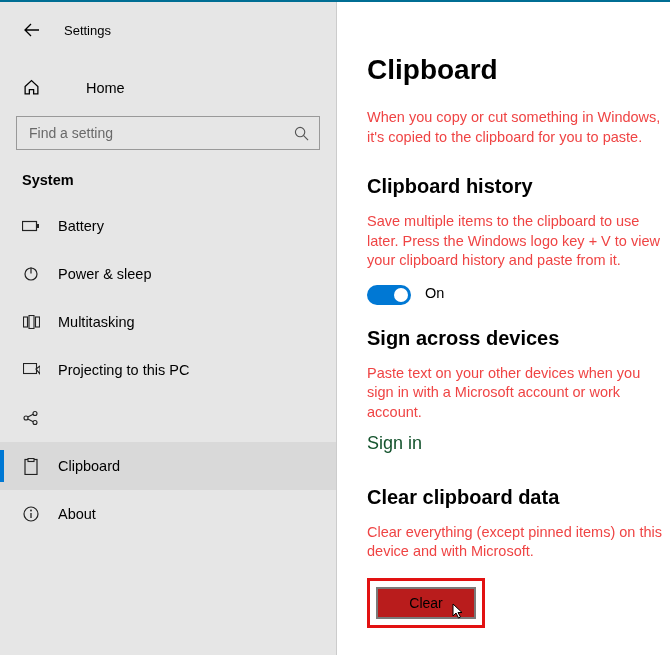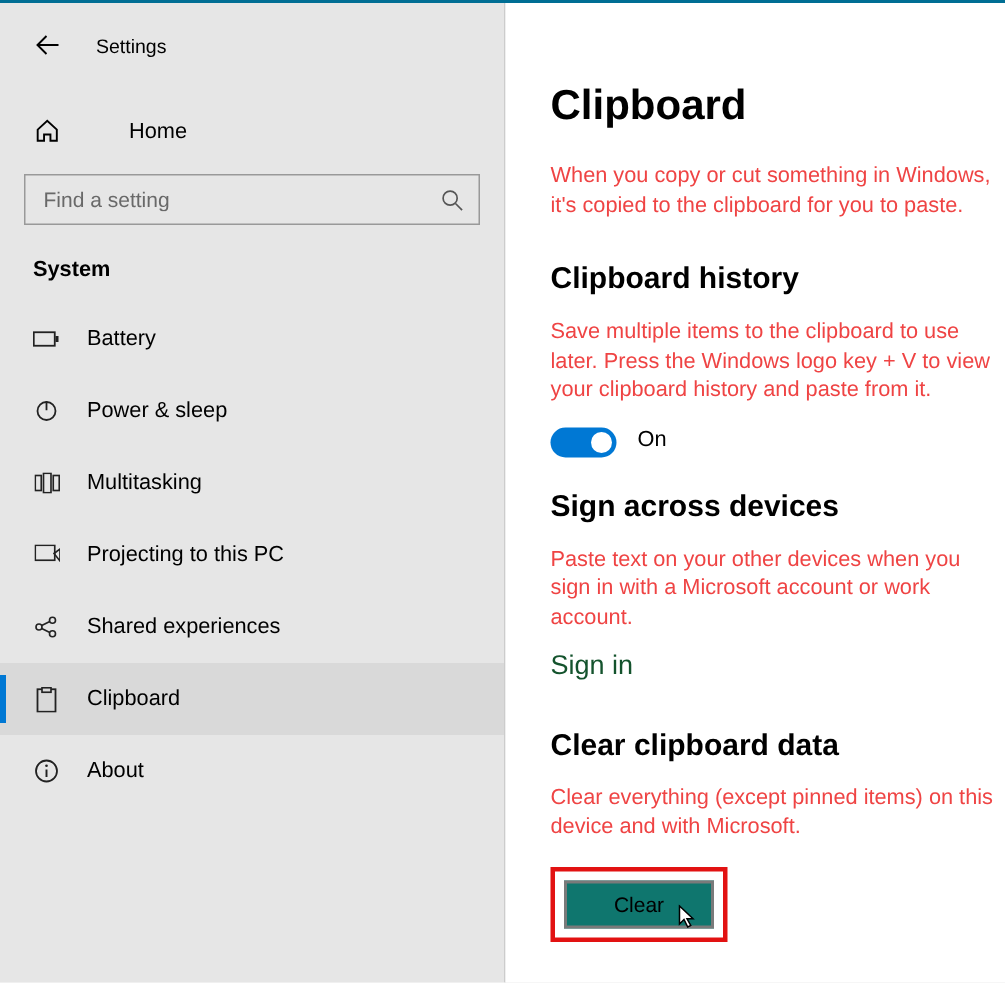--- a/index.html
+++ b/index.html
@@ -148,21 +148,21 @@
   }
   .clear-highlight {
     display: inline-block;
     border: 3px solid #e21212;
     padding: 6px;
     margin-top: 10px;
   }
   button.clear-btn {
     width: 100px;
     height: 32px;
-    background: #0f766e;
+    background: #b91c1c;
     border: 2px solid #7a7a7a;
     font-family: inherit;
     font-size: 14px;
     cursor: pointer;
     position: relative;
   }
   .cursor {
     position: absolute;
     left: 74px; top: 14px;
     width: 14px; height: 18px;
@@ -252,21 +252,20 @@
   <div class="nav-item">
     <span class="row-icon">
       <svg width="16" height="16" viewBox="0 0 16 16">
           <circle cx="3" cy="8" r="2" fill="none" stroke="#222" stroke-width="1.1"></circle>
           <circle cx="12" cy="3.5" r="2" fill="none" stroke="#222" stroke-width="1.1"></circle>
           <circle cx="12" cy="12.5" r="2" fill="none" stroke="#222" stroke-width="1.1"></circle>
           <line x1="4.8" y1="7" x2="10.2" y2="4.3" stroke="#222" stroke-width="1.1"></line>
           <line x1="4.8" y1="9" x2="10.2" y2="11.7" stroke="#222" stroke-width="1.1"></line>
         </svg>
     </span>
-    <span class="nav-label">Shared experiences</span>
   </div>
 
   <div class="nav-item active">
     <span class="row-icon">
       <svg width="14" height="17" viewBox="0 0 14 17">
           <rect x="1" y="1.5" width="12" height="15" fill="none" stroke="#222" stroke-width="1.2"></rect>
           <rect x="4" y="0.5" width="6" height="3" fill="#d9d9d9" stroke="#222" stroke-width="1.1"></rect>
         </svg>
     </span>
     <span class="nav-label">Clipboard</span>

